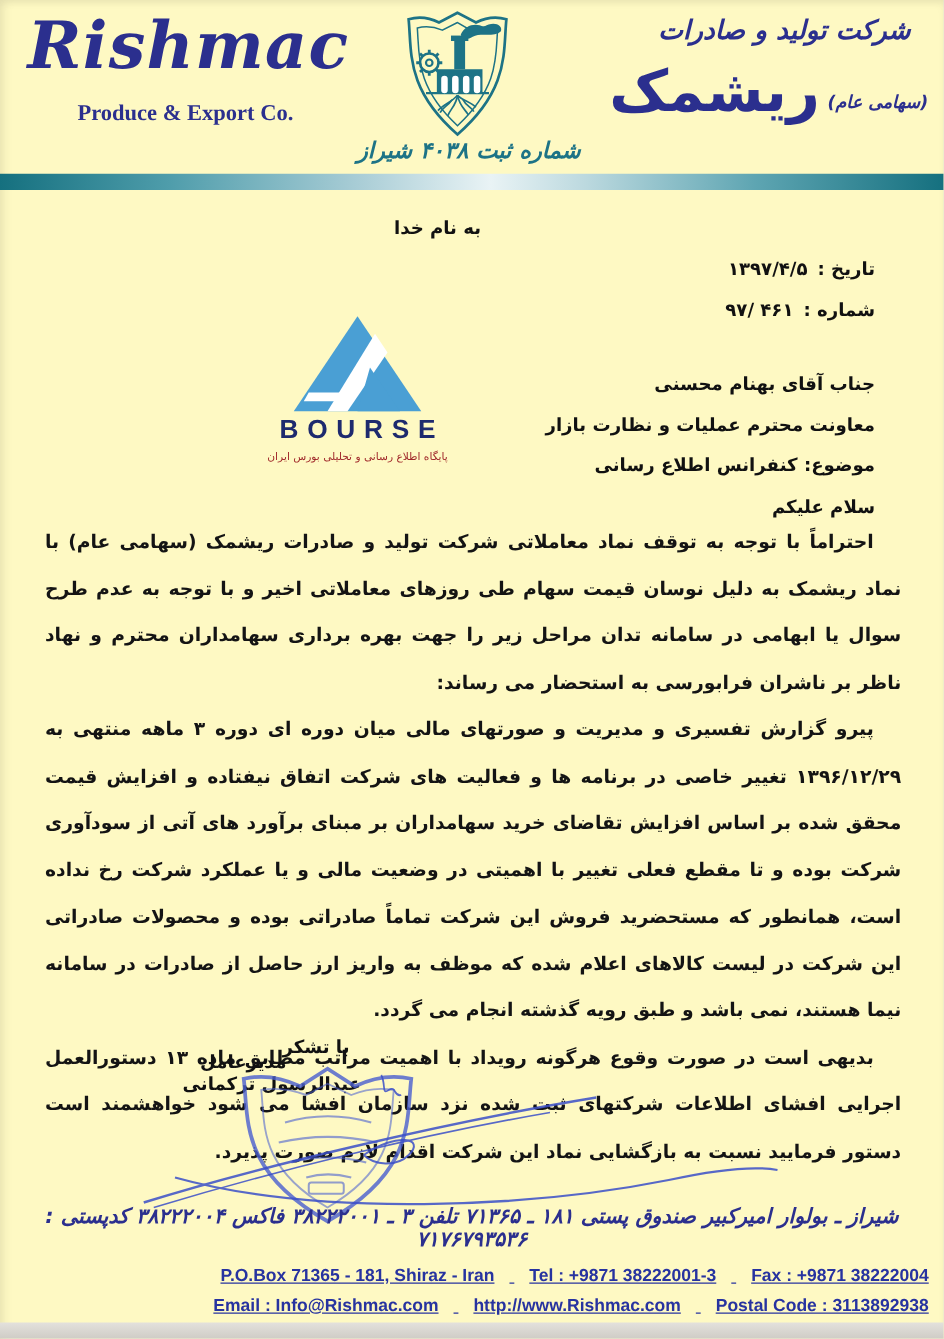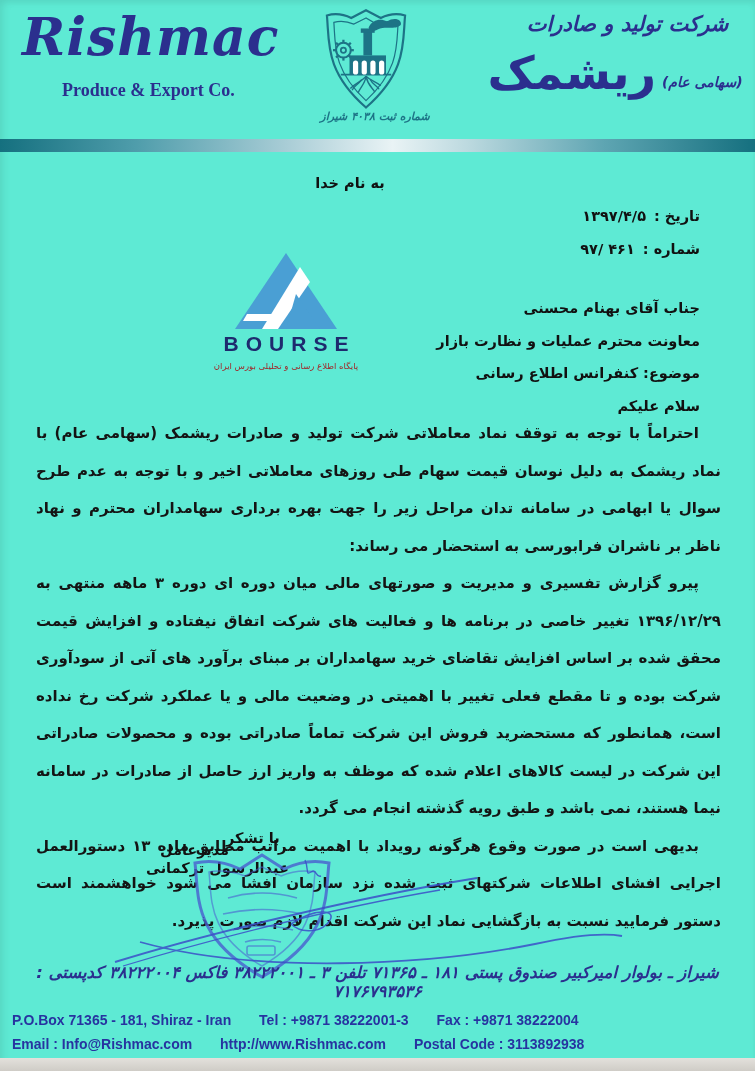--- a/index.html
+++ b/index.html
@@ -4,21 +4,21 @@
 <style>
   * { margin: 0; padding: 0; box-sizing: border-box; }
   html, body { background: #e8e6e2; }
   body { font-family: "DejaVu Sans", sans-serif; }
 
   .page {
     position: relative;
     width: 755px;
     height: 1071px;
     margin: 0 auto;
-    background: #5eead4;
+    background: #fef9c3;
     overflow: hidden;
     box-shadow: inset 4px 0 8px rgba(0,0,0,0.06), inset 0 3px 6px rgba(0,0,0,0.05);
   }
 
   
   .rishmac-script {
     position: absolute; left: 22px; top: 6px;
     font-family: "DejaVu Serif", serif;
     font-style: italic; font-weight: 700;
     font-size: 52px; color: #2b2f8e;
@@ -26,21 +26,21 @@
   }
   .rishmac-sub {
     position: absolute; left: 62px; top: 80px;
     font-family: "Liberation Serif", serif;
     font-size: 18px; font-weight: 600; color: #2b2f8e;
   }
   .shield-wrap { position: absolute; left: 318px; top: 5px; width: 96px; height: 106px; }
   .shield-reg {
     position: absolute; left: 275px; top: 110px; width: 200px;
     text-align: center; direction: rtl;
-    font-size: 11px; font-weight: 700; font-style: italic;
+    font-size: 18px; font-weight: 700; font-style: italic;
     color: #1d7386;
   }
   .fa-company {
     position: absolute; right: 10px; top: 12px; width: 260px;
     direction: rtl; color: #2b2f8e; text-align: center; margin-left: 35px;
   }
   .fa-company .line1 {
     font-size: 21px; font-weight: 700; font-style: italic;
     padding-left: 25px;
   }
@@ -112,23 +112,23 @@
   .stamp-wrap { position: absolute; left: 95px; top: 842px; width: 540px; height: 148px; pointer-events: none; }
 
   
   .footer-fa {
     position: absolute; left: 0; top: 963px; width: 755px;
     text-align: center; direction: rtl;
     font-size: 16.5px; font-weight: 700; font-style: italic;
     color: #2b2f8e;
   }
   .footer-en {
-    position: absolute; left: 0; width: 755px; text-align: left;
+    position: absolute; left: 0; width: 755px; text-align: right;
     font-family: "Liberation Sans", sans-serif;
-    font-size: 14px; font-weight: 700; color: #2733a0;
+    font-size: 14px; font-weight: 700; color: #2733a0; text-decoration: underline;
   }
   .footer-en-1 { top: 1012px; }
   .footer-en-2 { top: 1036px; }
   .footer-en span { margin: 0 12px; }
 
   .scan-edge-bottom {
     position: absolute; left: 0; top: 1058px; width: 755px; height: 13px;
     background: linear-gradient(to bottom, #e3e1dc, #cfccc6);
   }
 </style>

